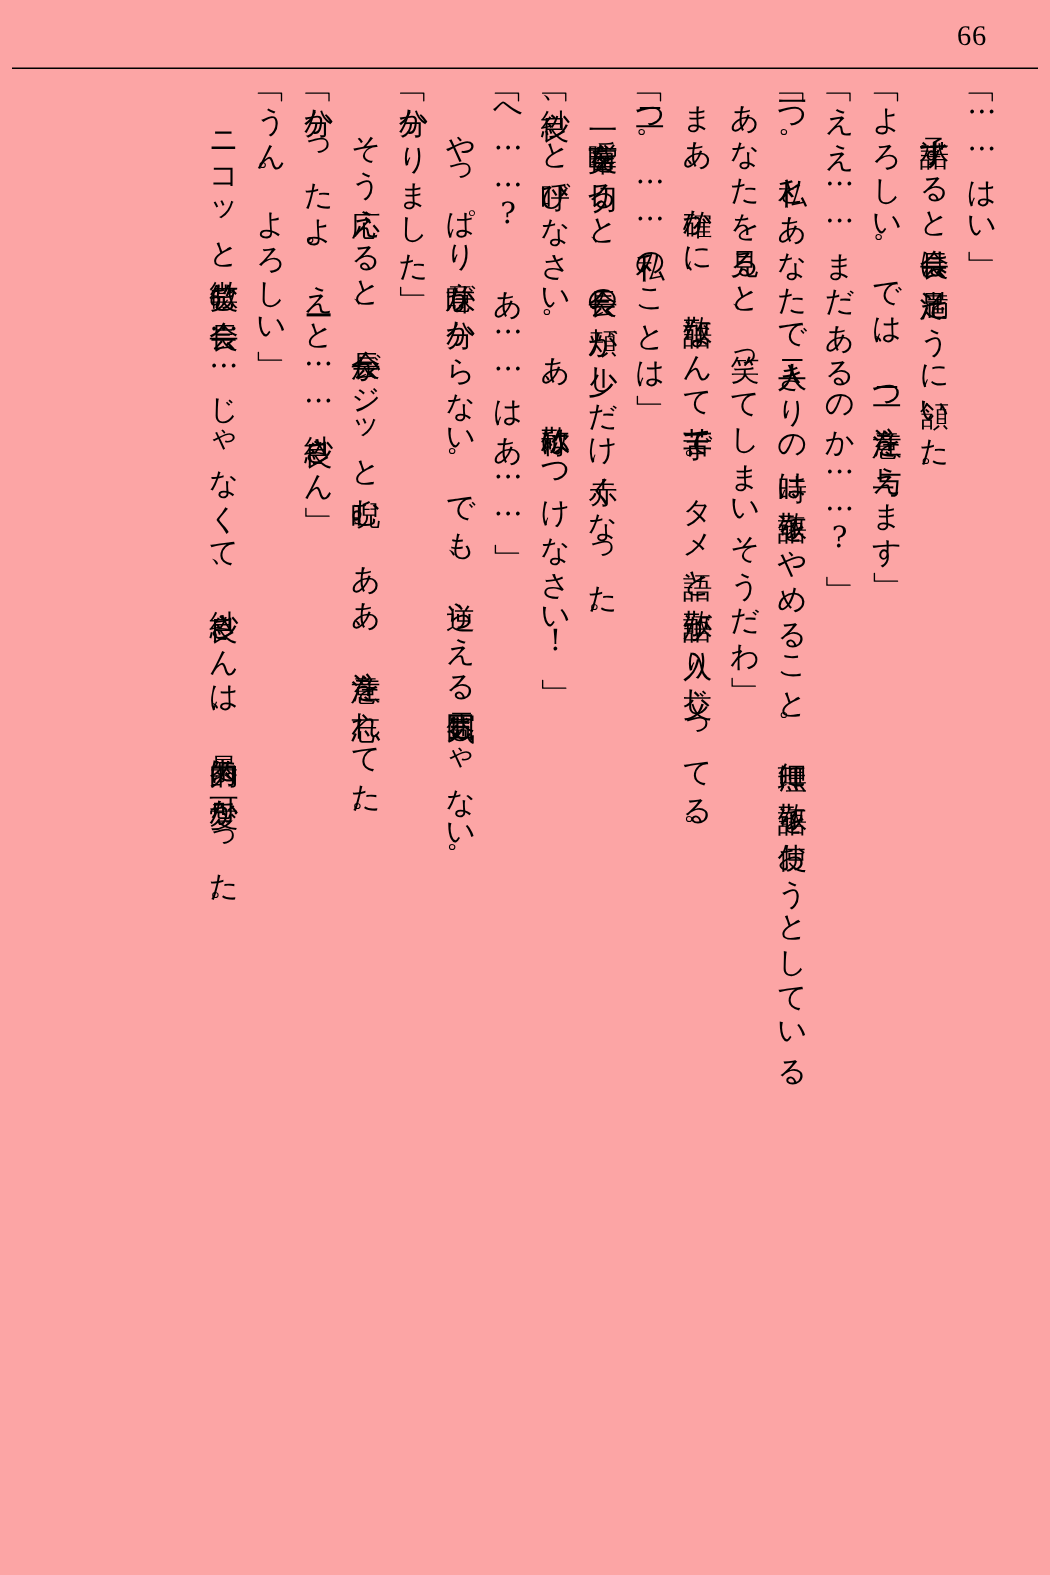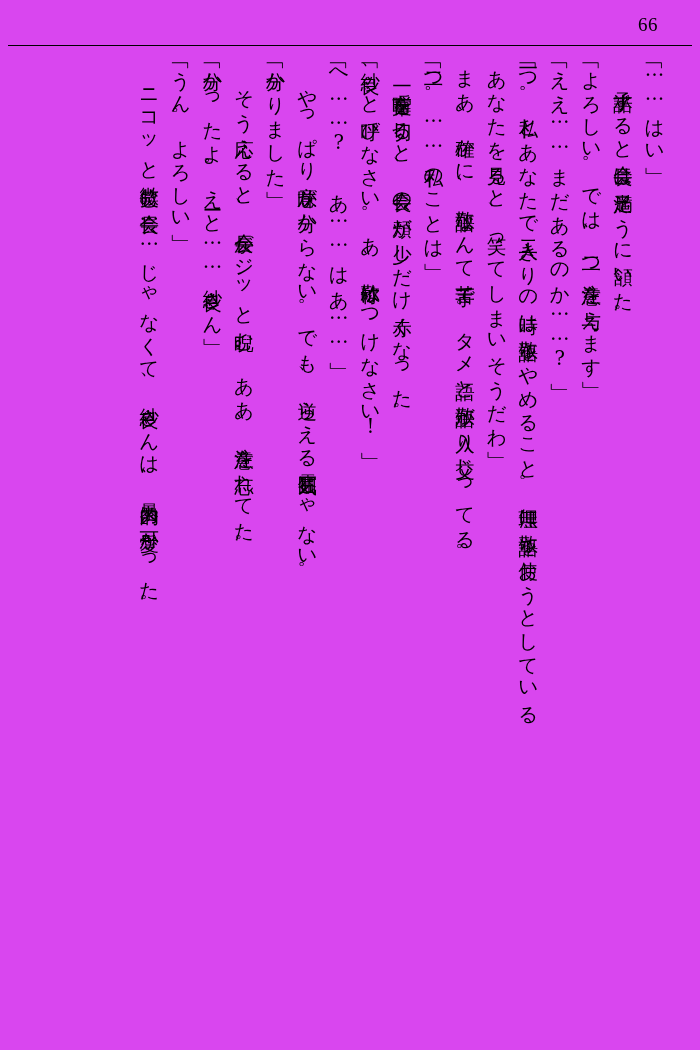--- a/index.html
+++ b/index.html
@@ -14,21 +14,21 @@
     color: #000000;
     overflow: hidden;
     position: relative;
   }
 
   .page {
     position: relative;
     width: 700px;
     height: 1050px;
     box-sizing: border-box;
-    background: #d946ef;
+    background: #fca5a5;
   }
 
   
   .page-number {
     position: absolute;
     top: 14px;
     right: 42px;
     font-size: 19px;
     letter-spacing: 0.5px;
     font-family: "Liberation Serif", "DejaVu Serif", serif;

